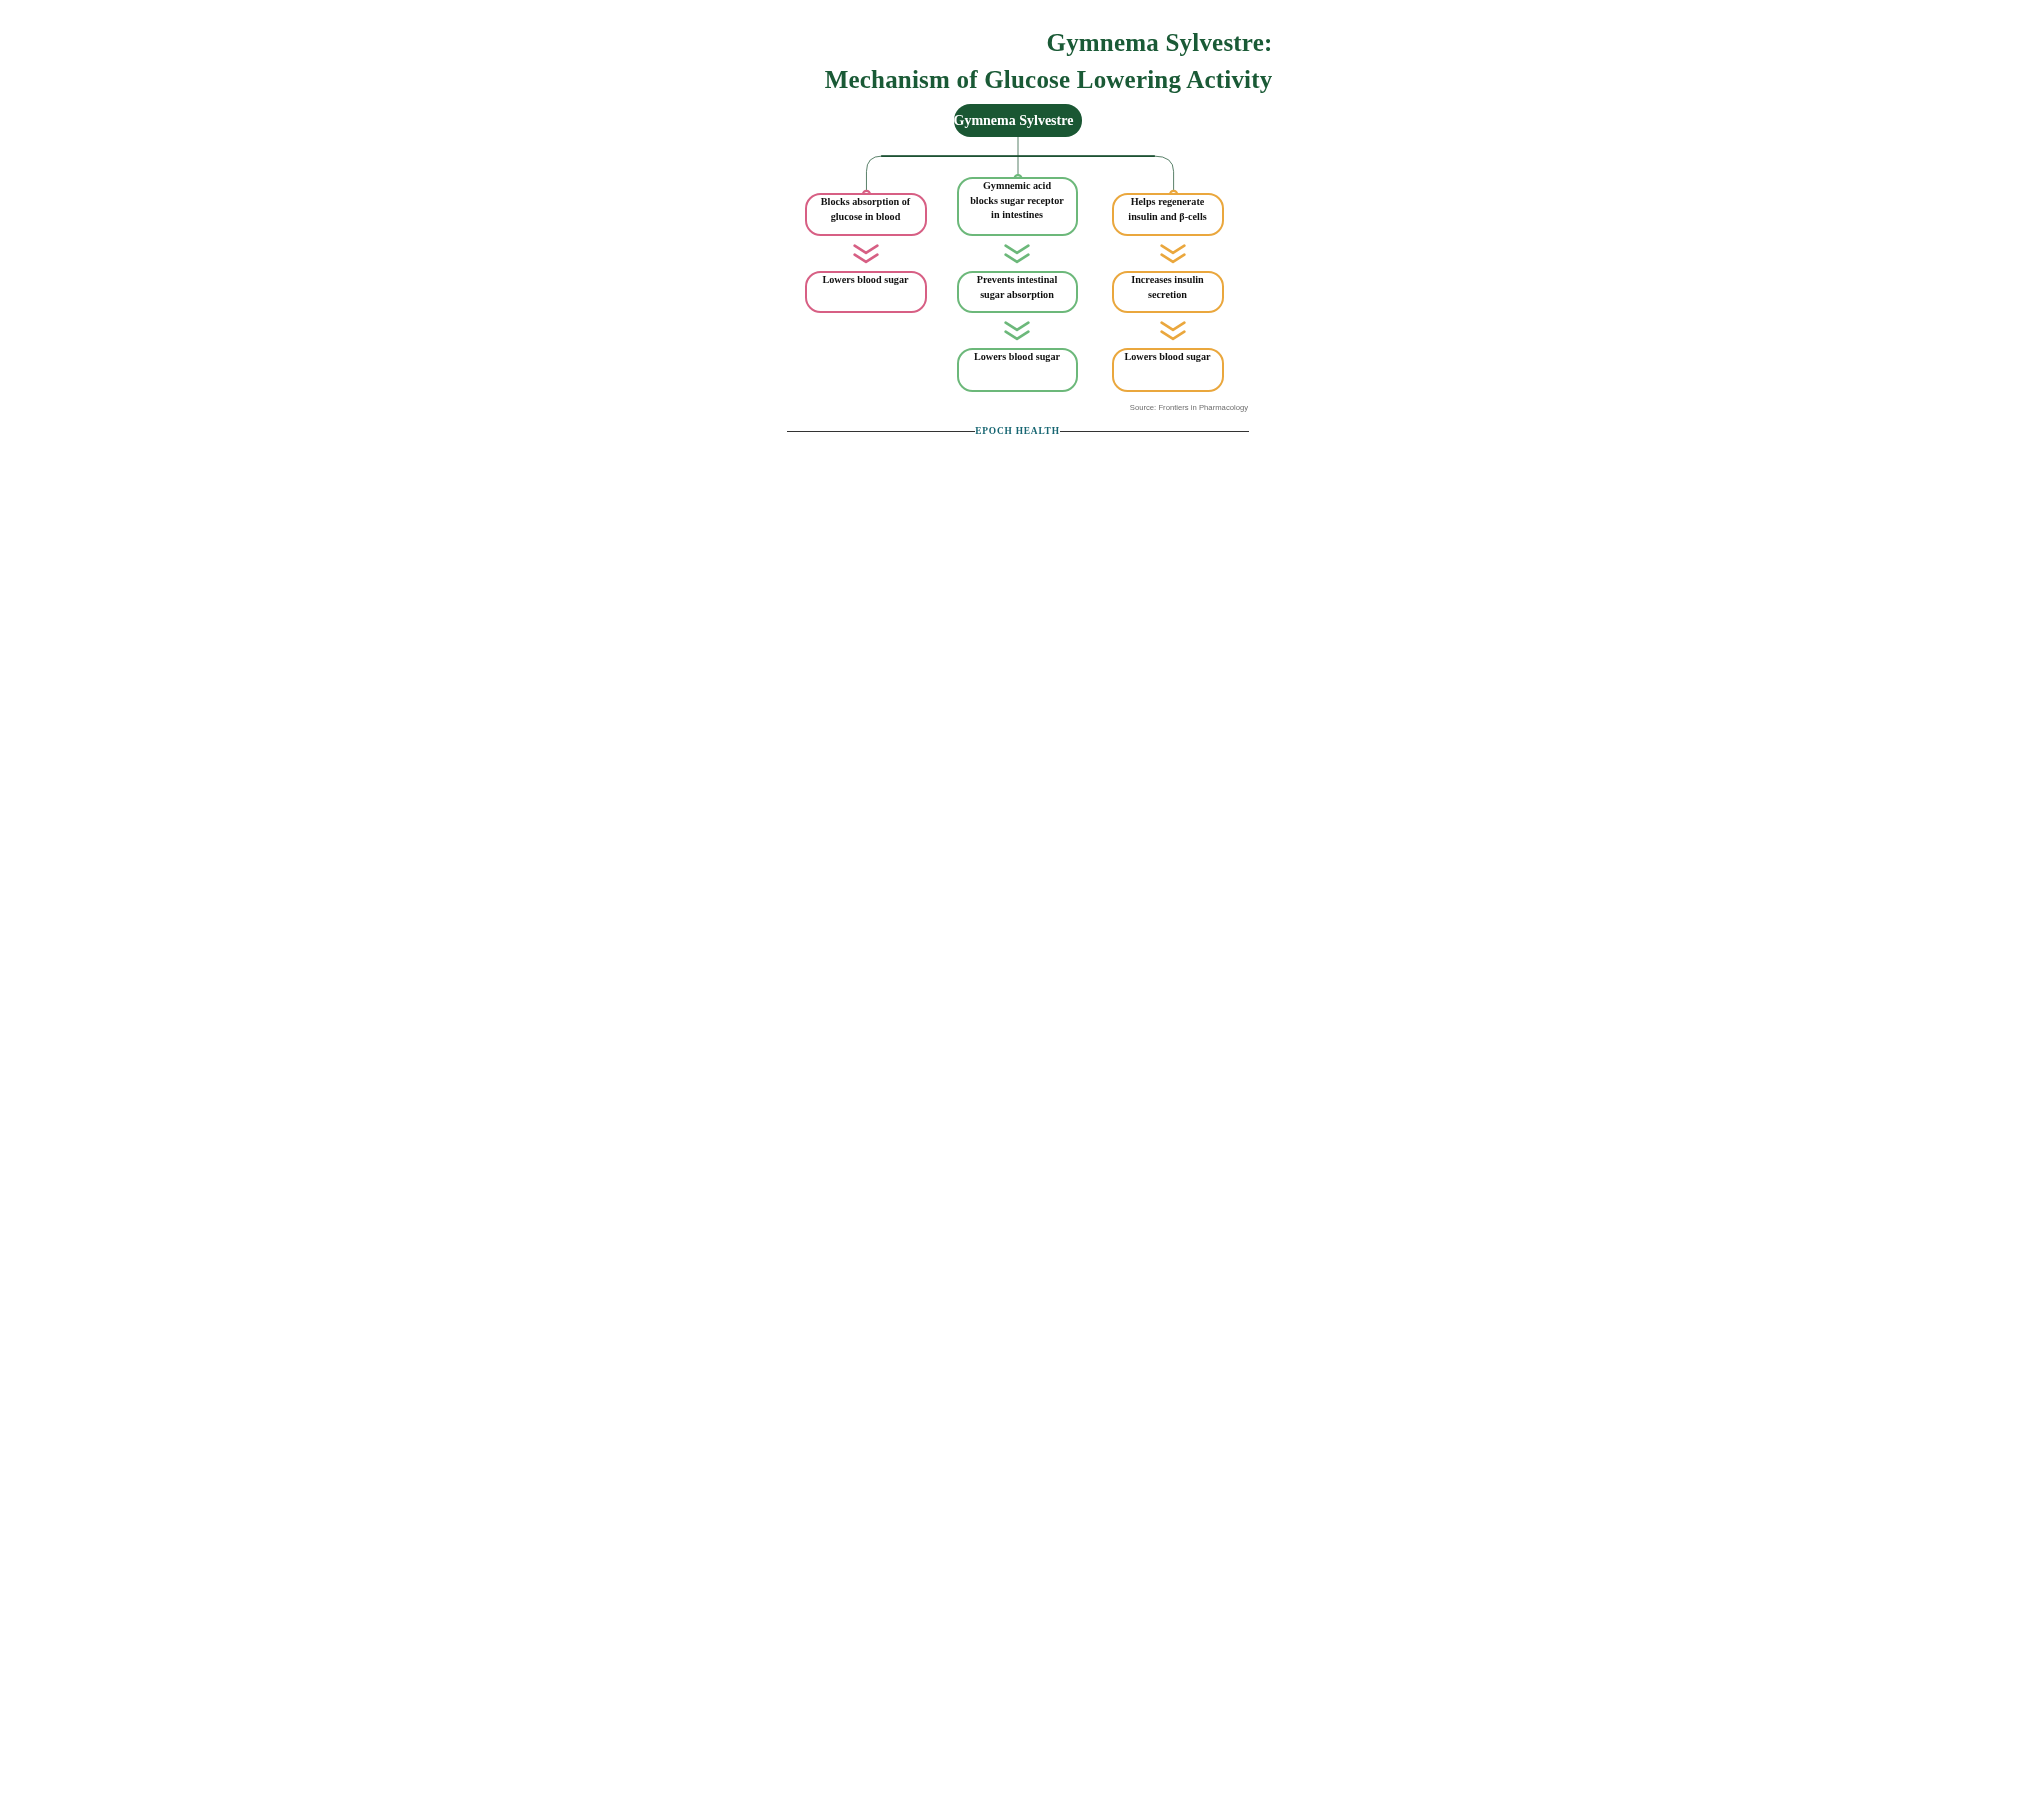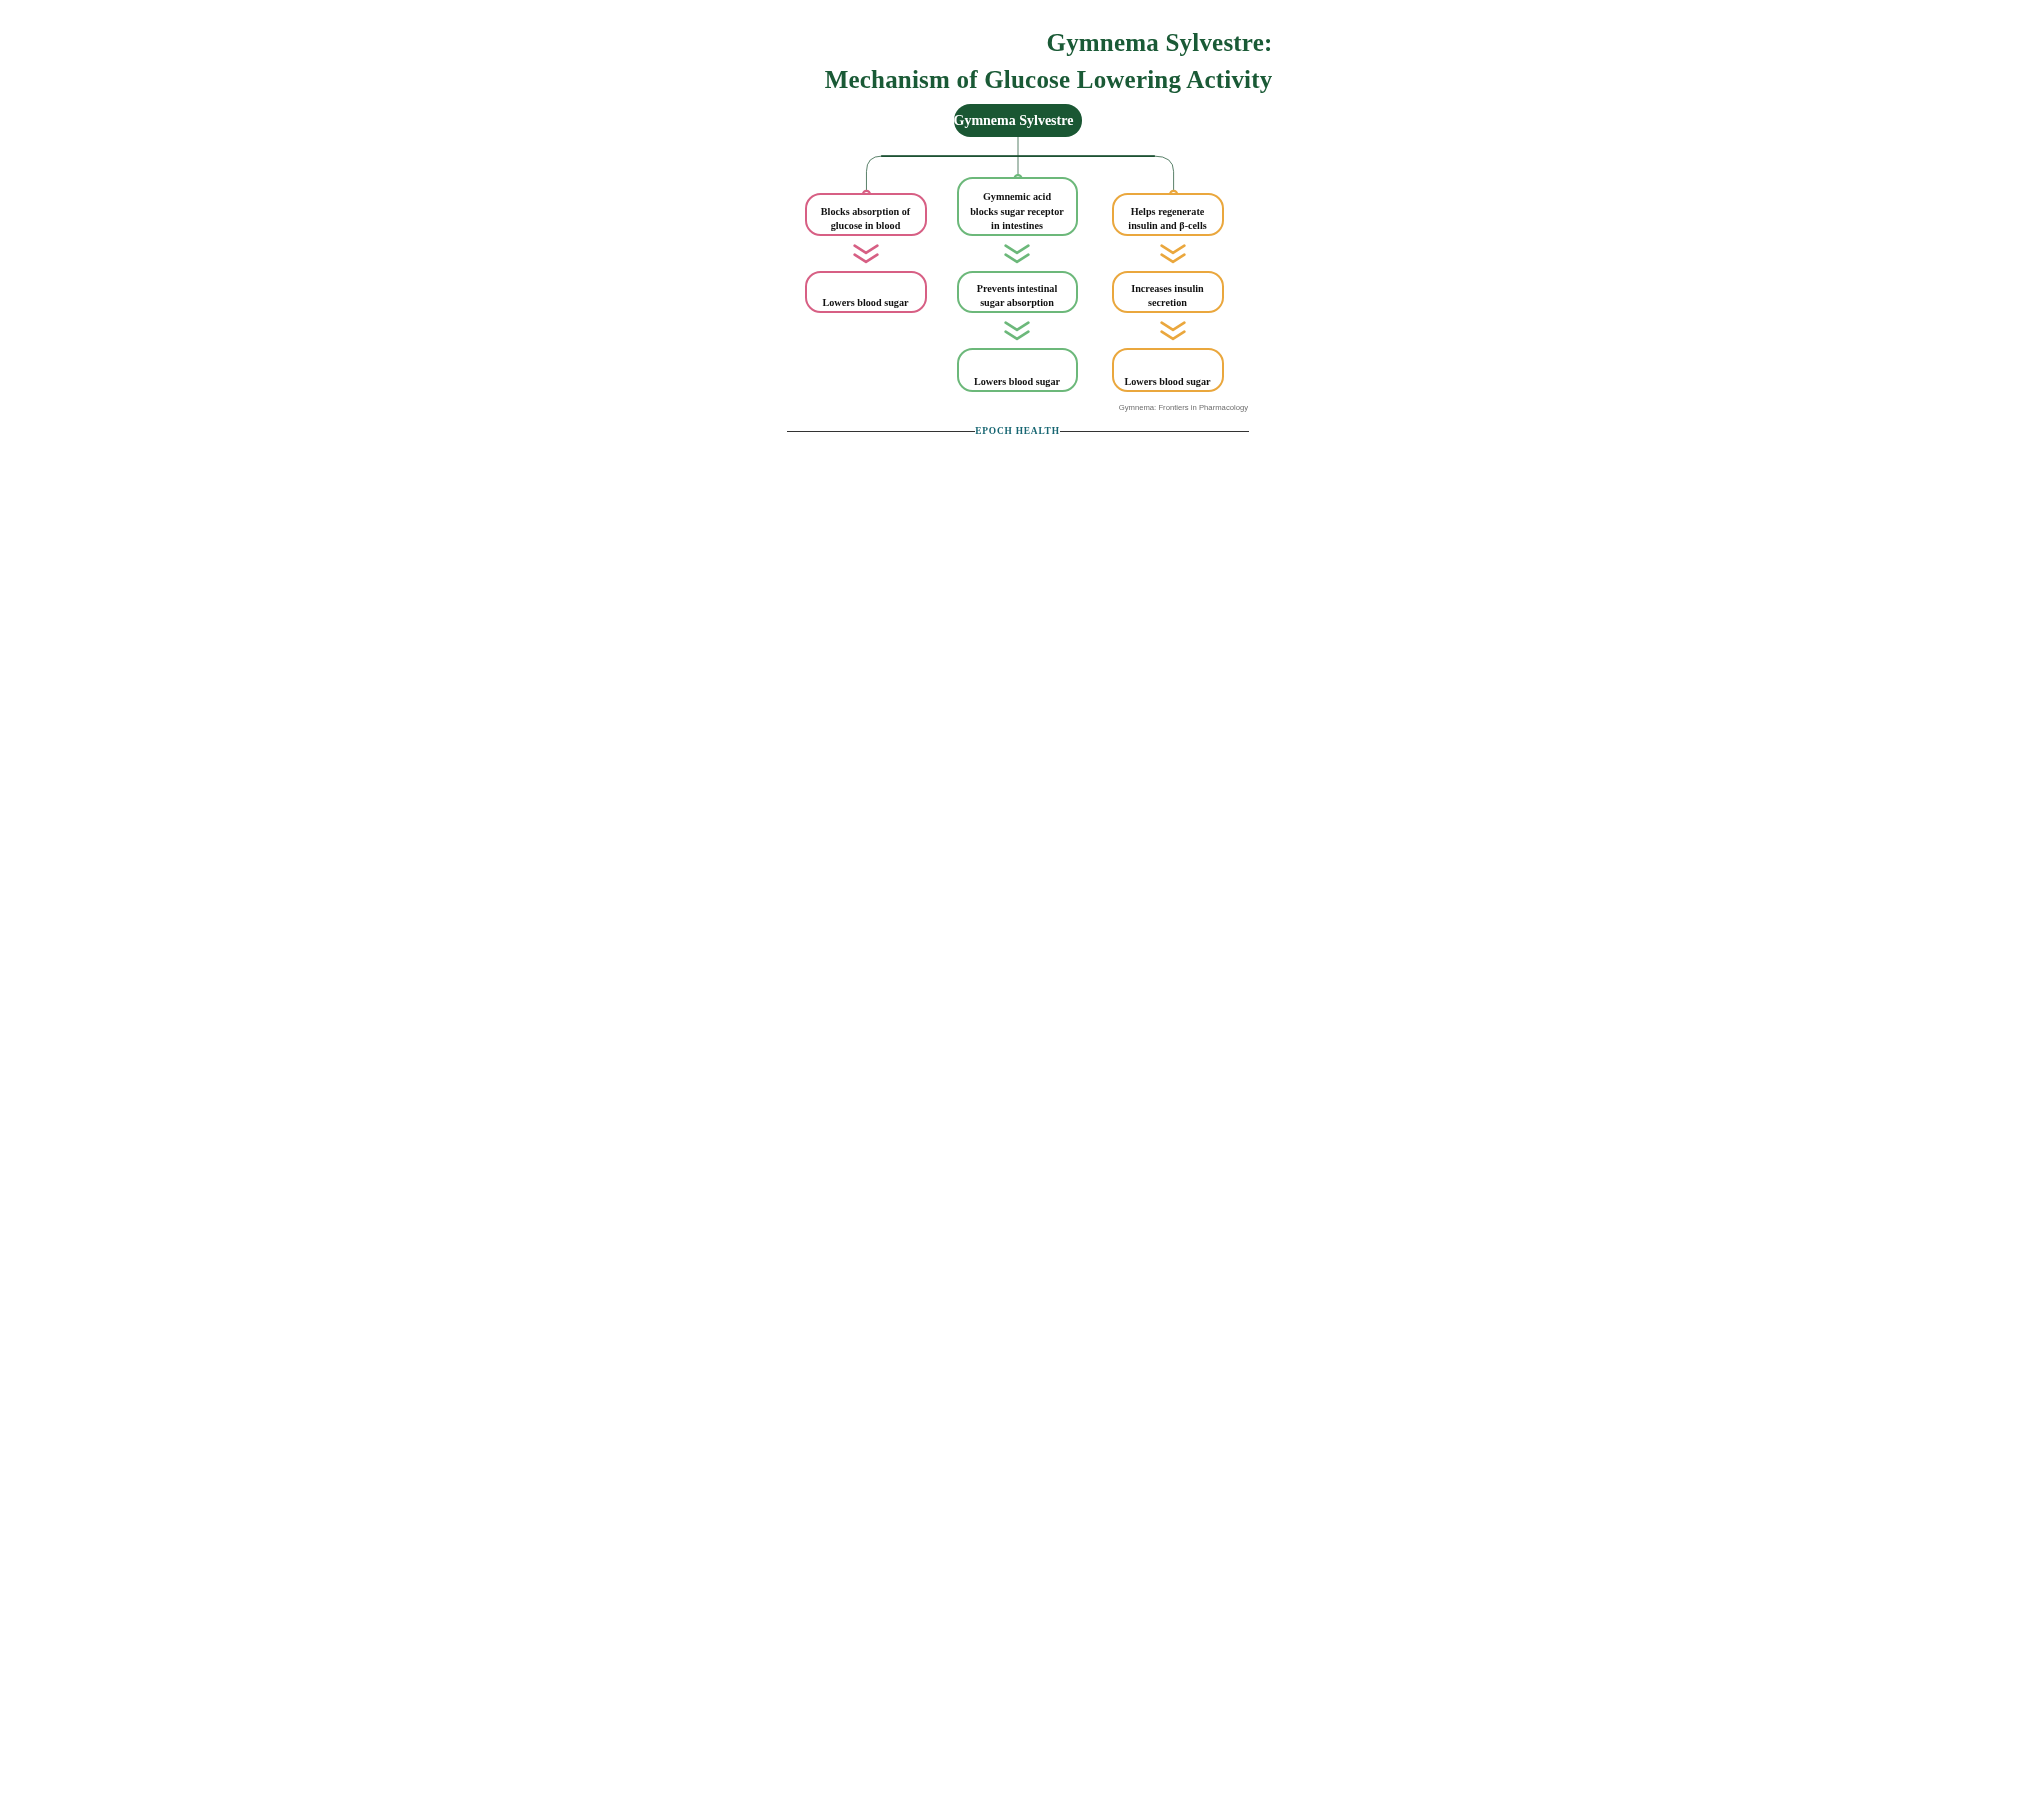--- a/index.html
+++ b/index.html
@@ -36,21 +36,21 @@
     background:var(--dark-green);
     border-radius:16.3px;
     display:flex;align-items:center;justify-content:flex-start;
     color:#ffffff;font-size:14px;font-weight:bold;
   }
   svg.overlay{position:absolute;left:0;top:0;width:510px;height:449px;pointer-events:none;}
   .node{
     position:absolute;
     background:#ffffff;
     border-radius:15.5px;
-    display:flex;align-items:flex-end;justify-content:center;
+    display:flex;align-items:flex-start;justify-content:center;
     text-align:center;
     color:var(--node-text);
     font-size:10.2px;font-weight:bold;line-height:14.7px;
     white-space:pre-line;
     box-sizing:border-box;
     padding:0 4.1px;
   }
   .b-pink{border:2px solid var(--pink);}
   .b-green{border:2px solid var(--green);}
   .b-orange{border:2px solid var(--orange);}
@@ -153,21 +153,21 @@
 secretion</span>
   </div>
   <svg class="chev chev-c3 chev-row2 chev-orange" viewBox="0 0 64 50">
     <polyline points="4,4 32,22 60,4" fill="none" stroke="currentColor" stroke-width="6.5" stroke-linecap="round" stroke-linejoin="round"></polyline>
     <polyline points="4,26 32,44 60,26" fill="none" stroke="currentColor" stroke-width="6.5" stroke-linecap="round" stroke-linejoin="round"></polyline>
   </svg>
   <div class="node b-orange c3 r3">
     <span>Lowers blood sugar</span>
   </div>
 
-  <div class="source">Gymnema: Frontiers in Pharmacology</div>
+  <div class="source">Source: Frontiers in Pharmacology</div>
 
   <div class="footer">
     <div class="fline"></div>
     <span class="brand">EPOCH HEALTH</span>
     <div class="fline"></div>
   </div>
 
 </div>
 
 

